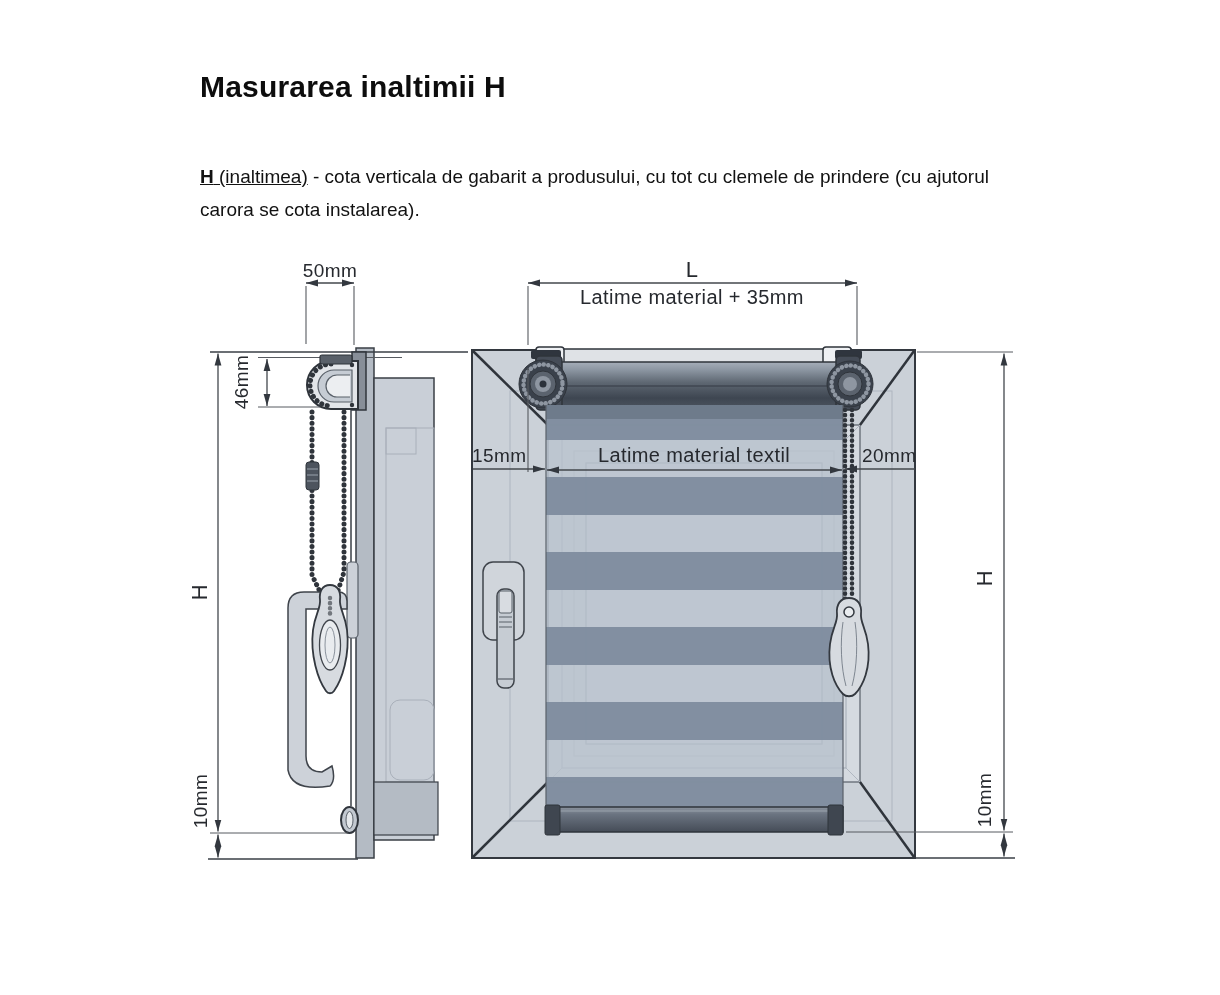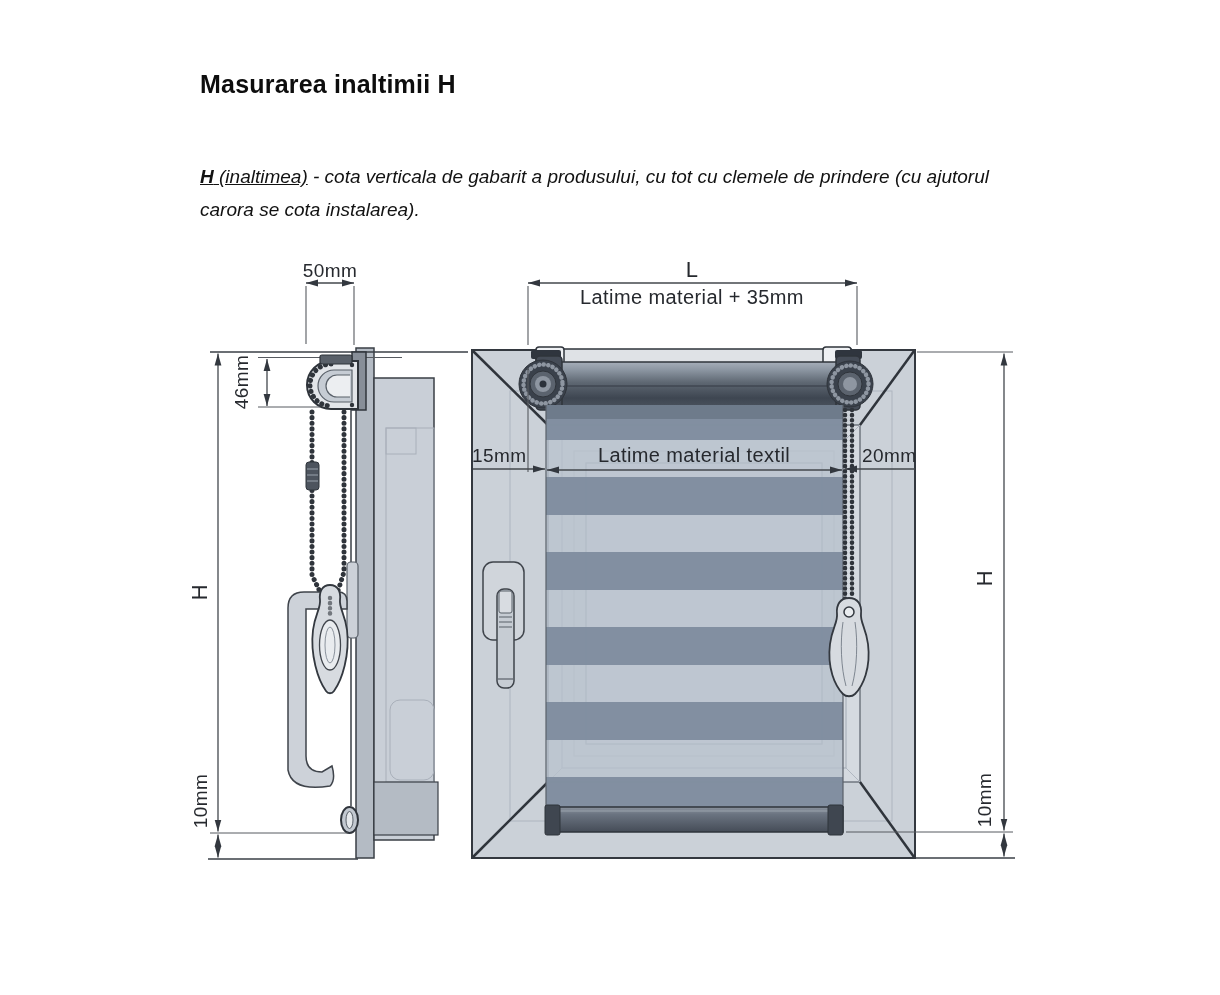--- a/index.html
+++ b/index.html
@@ -1,21 +1,21 @@
 <!DOCTYPE html>
 <html><head>
 <meta charset="utf-8">
 <style>
   html,body{margin:0;padding:0;background:#ffffff;}
   body{width:1220px;height:995px;position:relative;overflow:hidden;
        font-family:"Liberation Sans",sans-serif;color:#121212;}
-  .title{position:absolute;left:200px;top:70px;font-size:25px;font-weight:700;
+  .title{position:absolute;left:200px;top:70px;font-size:30px;font-weight:700;
          letter-spacing:.2px;color:#0d0d0d;}
   .para{position:absolute;left:200px;top:141px;width:900px;font-size:19px;
-        line-height:33px;color:#121212;font-style:italic;}
+        line-height:33px;color:#121212;}
   .para .term{font-weight:700;text-decoration:underline;}
   .para .term-rest{text-decoration:underline;}
   svg{position:absolute;left:0;top:0;}
   .dim{stroke:#43474d;stroke-width:1.3;fill:none;}
   .ext{stroke:#565a60;stroke-width:1.1;fill:none;}
   .ref{stroke:#3a3f46;stroke-width:1.5;fill:none;}
   .thin{stroke:#565a60;stroke-width:1;fill:none;}
   .dimtxt{font-family:"Liberation Sans",sans-serif;font-size:19px;fill:#26292e;letter-spacing:.4px;}
   .dimtxt-big{font-family:"Liberation Sans",sans-serif;font-size:22px;fill:#26292e;letter-spacing:.4px;}
   .dimtxt-mid{font-family:"Liberation Sans",sans-serif;font-size:20px;fill:#26292e;letter-spacing:.4px;}

